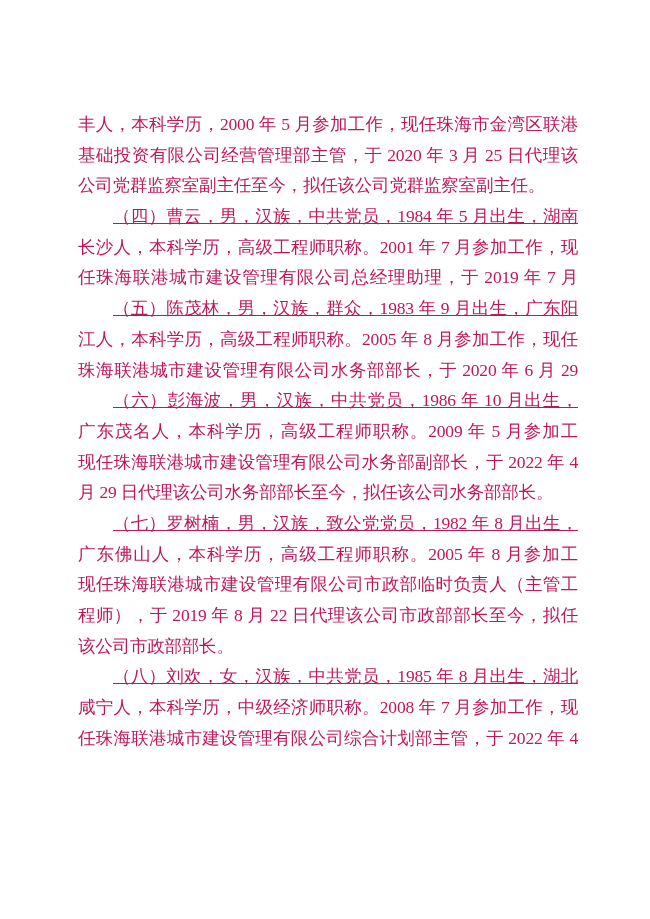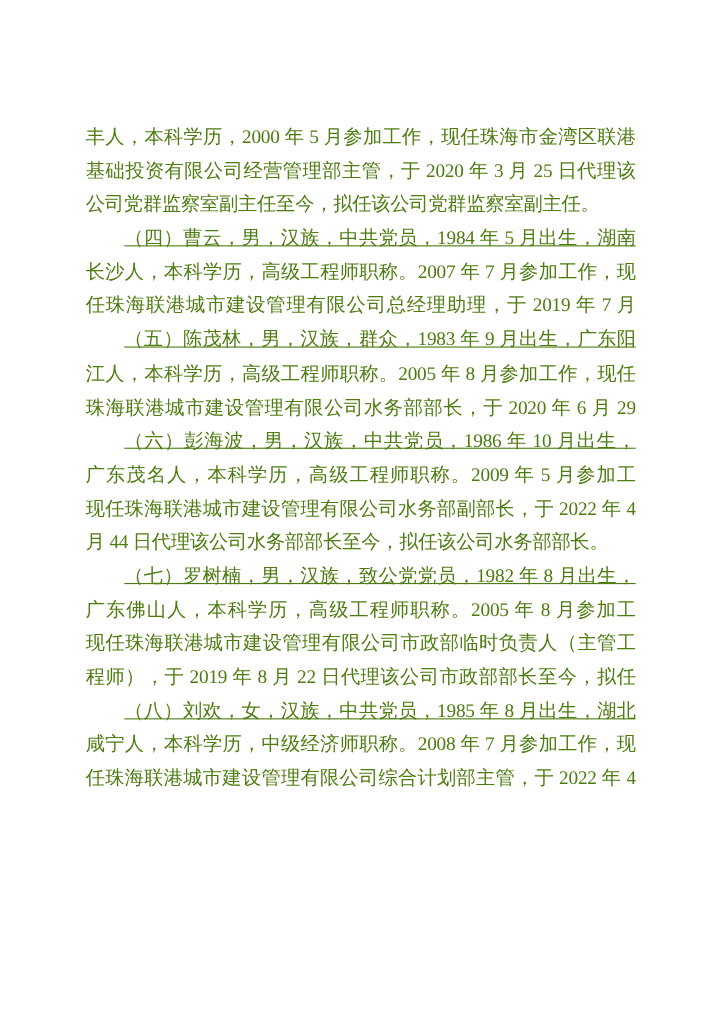--- a/index.html
+++ b/index.html
@@ -24,21 +24,21 @@
   }
   .text-block {
     position: absolute;
     left: 78px;
     top: 109px;
     width: 500px;
     font-family: "Liberation Serif", "DejaVu Serif", serif;
     font-size: 17.5px;
     line-height: 30.7px;
     letter-spacing: -0.2px;
-    color: #4d7c0f;
+    color: #be185d;
   }
   .ln {
     height: 30.7px;
     overflow: hidden;
     text-align: justify;
     text-align-last: justify;
     text-justify: inter-character;
   }
   .ln.final {
     text-align: right;
@@ -52,31 +52,32 @@
 </head>
 <body>
 
 <div class="viewport">
   <div class="doc-page">
     <div class="text-block">
       <div class="ln">丰人，本科学历，2000 年 5 月参加工作，现任珠海市金湾区联港</div>
       <div class="ln">基础投资有限公司经营管理部主管，于 2020 年 3 月 25 日代理该</div>
       <div class="ln final">公司党群监察室副主任至今，拟任该公司党群监察室副主任。</div>
       <div class="ln indent">（四）曹云，男，汉族，中共党员，1984 年 5 月出生，湖南</div>
-      <div class="ln">长沙人，本科学历，高级工程师职称。2007 年 7 月参加工作，现</div>
+      <div class="ln">长沙人，本科学历，高级工程师职称。2001 年 7 月参加工作，现</div>
       <div class="ln">任珠海联港城市建设管理有限公司总经理助理，于 2019 年 7 月</div>
       <div class="ln indent">（五）陈茂林，男，汉族，群众，1983 年 9 月出生，广东阳</div>
       <div class="ln">江人，本科学历，高级工程师职称。2005 年 8 月参加工作，现任</div>
       <div class="ln">珠海联港城市建设管理有限公司水务部部长，于 2020 年 6 月 29</div>
       <div class="ln indent">（六）彭海波，男，汉族，中共党员，1986 年 10 月出生，</div>
       <div class="ln">广东茂名人，本科学历，高级工程师职称。2009 年 5 月参加工作，</div>
       <div class="ln">现任珠海联港城市建设管理有限公司水务部副部长，于 2022 年 4</div>
-      <div class="ln final">月 44 日代理该公司水务部部长至今，拟任该公司水务部部长。</div>
+      <div class="ln final">月 29 日代理该公司水务部部长至今，拟任该公司水务部部长。</div>
       <div class="ln indent">（七）罗树楠，男，汉族，致公党党员，1982 年 8 月出生，</div>
       <div class="ln">广东佛山人，本科学历，高级工程师职称。2005 年 8 月参加工作，</div>
       <div class="ln">现任珠海联港城市建设管理有限公司市政部临时负责人（主管工</div>
       <div class="ln">程师），于 2019 年 8 月 22 日代理该公司市政部部长至今，拟任</div>
+      <div class="ln final">该公司市政部部长。</div>
       <div class="ln indent">（八）刘欢，女，汉族，中共党员，1985 年 8 月出生，湖北</div>
       <div class="ln">咸宁人，本科学历，中级经济师职称。2008 年 7 月参加工作，现</div>
       <div class="ln">任珠海联港城市建设管理有限公司综合计划部主管，于 2022 年 4</div>
     </div>
   </div>
 </div>
 
 </body></html>

